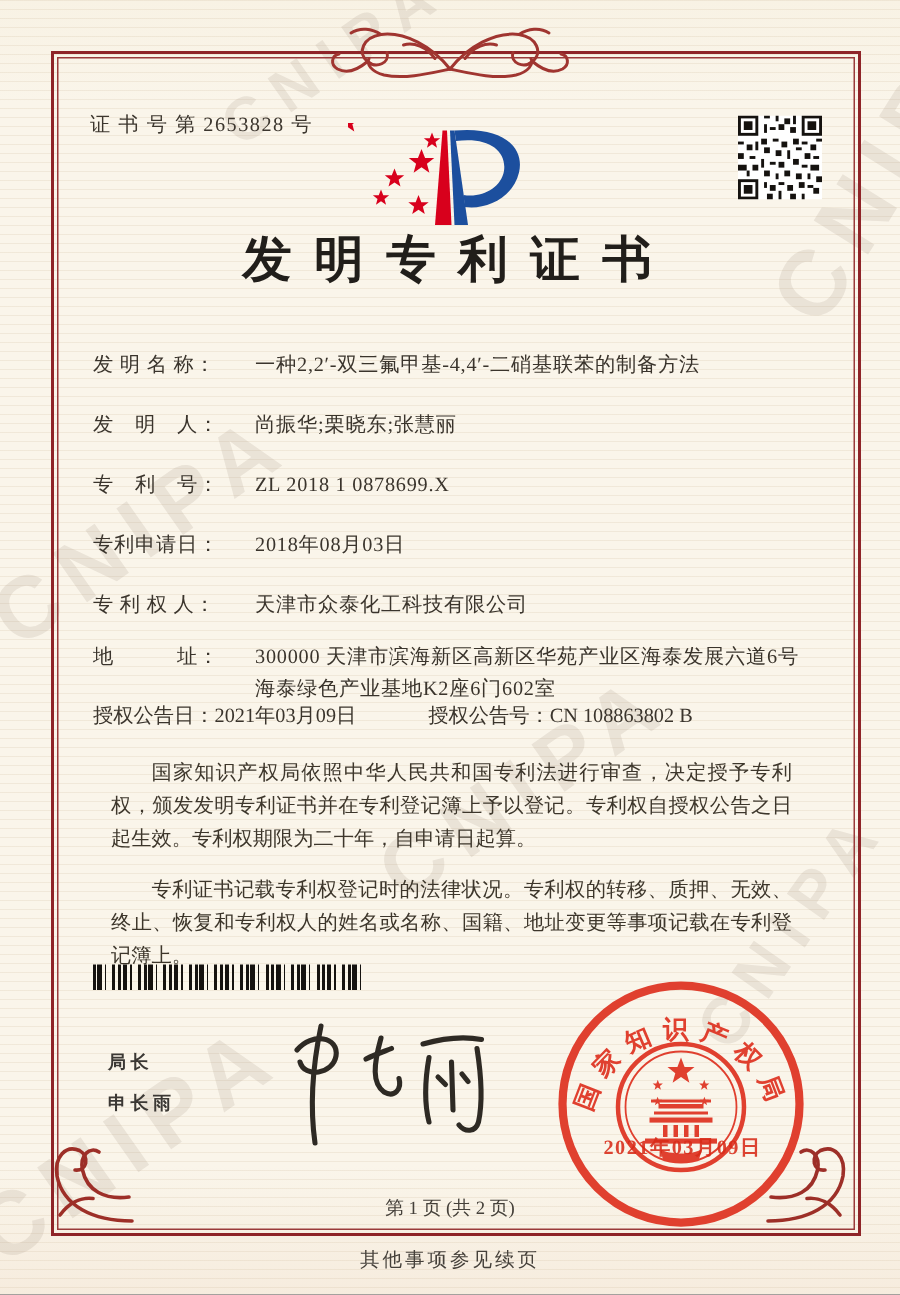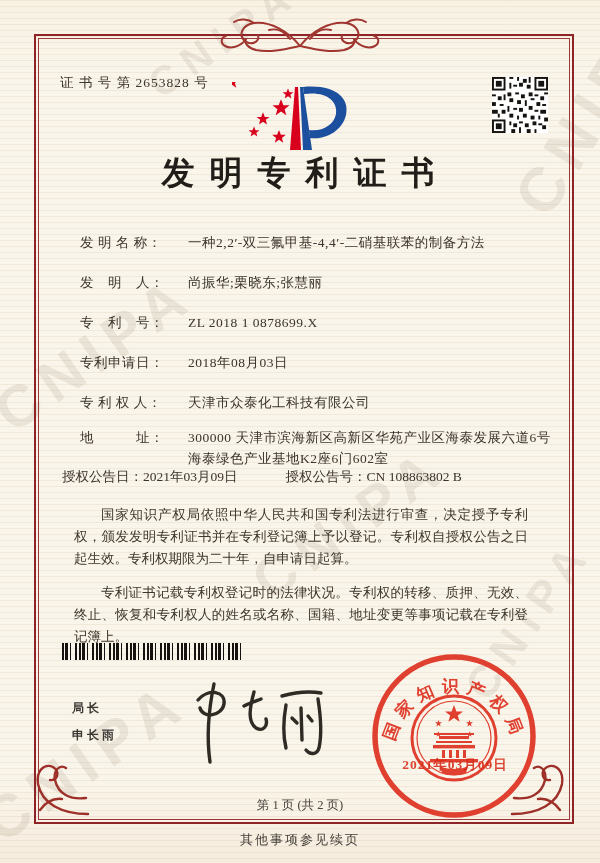--- a/index.html
+++ b/index.html
@@ -16,21 +16,21 @@
       font-weight:bold;color:rgba(168,156,138,0.20);letter-spacing:10px;
       transform:rotate(-35deg);transform-origin:left top;user-select:none;white-space:nowrap;}
   .frame{position:absolute;left:34px;top:34px;width:536px;height:786px;
       border:2.5px solid #8f2428;}
   .frame-inner{position:absolute;inset:2px;border:1px solid #9a3a3a;}
   .cert-no{left:60px;top:74px;font-size:13.5px;letter-spacing:1px;color:#3c362e;}
   .title{left:0;top:151px;width:596px;text-align:center;
       font-family:"Liberation Sans","DejaVu Sans",sans-serif;
       font-size:33px;font-weight:bold;color:#211e1a;letter-spacing:15px;text-indent:15px;}
   .row{position:absolute;left:62px;width:480px;display:flex;align-items:flex-start;
-      font-size:13.5px;line-height:21px;letter-spacing:0.5px;margin-left:18px;}
+      font-size:13.5px;line-height:21px;letter-spacing:0.5px;}
   .row .lbl{flex:0 0 108px;white-space:nowrap;}
   .row .val{width:366px;}
   .grant-row{position:absolute;left:62px;top:466px;width:490px;display:flex;
       font-size:13.5px;line-height:21px;}
   .grant-row .pair2{margin-left:48px;}
   .body-text{left:62px;top:492px;width:478px;font-size:13.5px;line-height:22px;
       text-align:justify;color:#3d362b;}
   .body-text p{margin:12px;text-indent:2em;}
   .barcode{left:62px;top:643px;width:180px;height:17px;
       background:repeating-linear-gradient(90deg,

